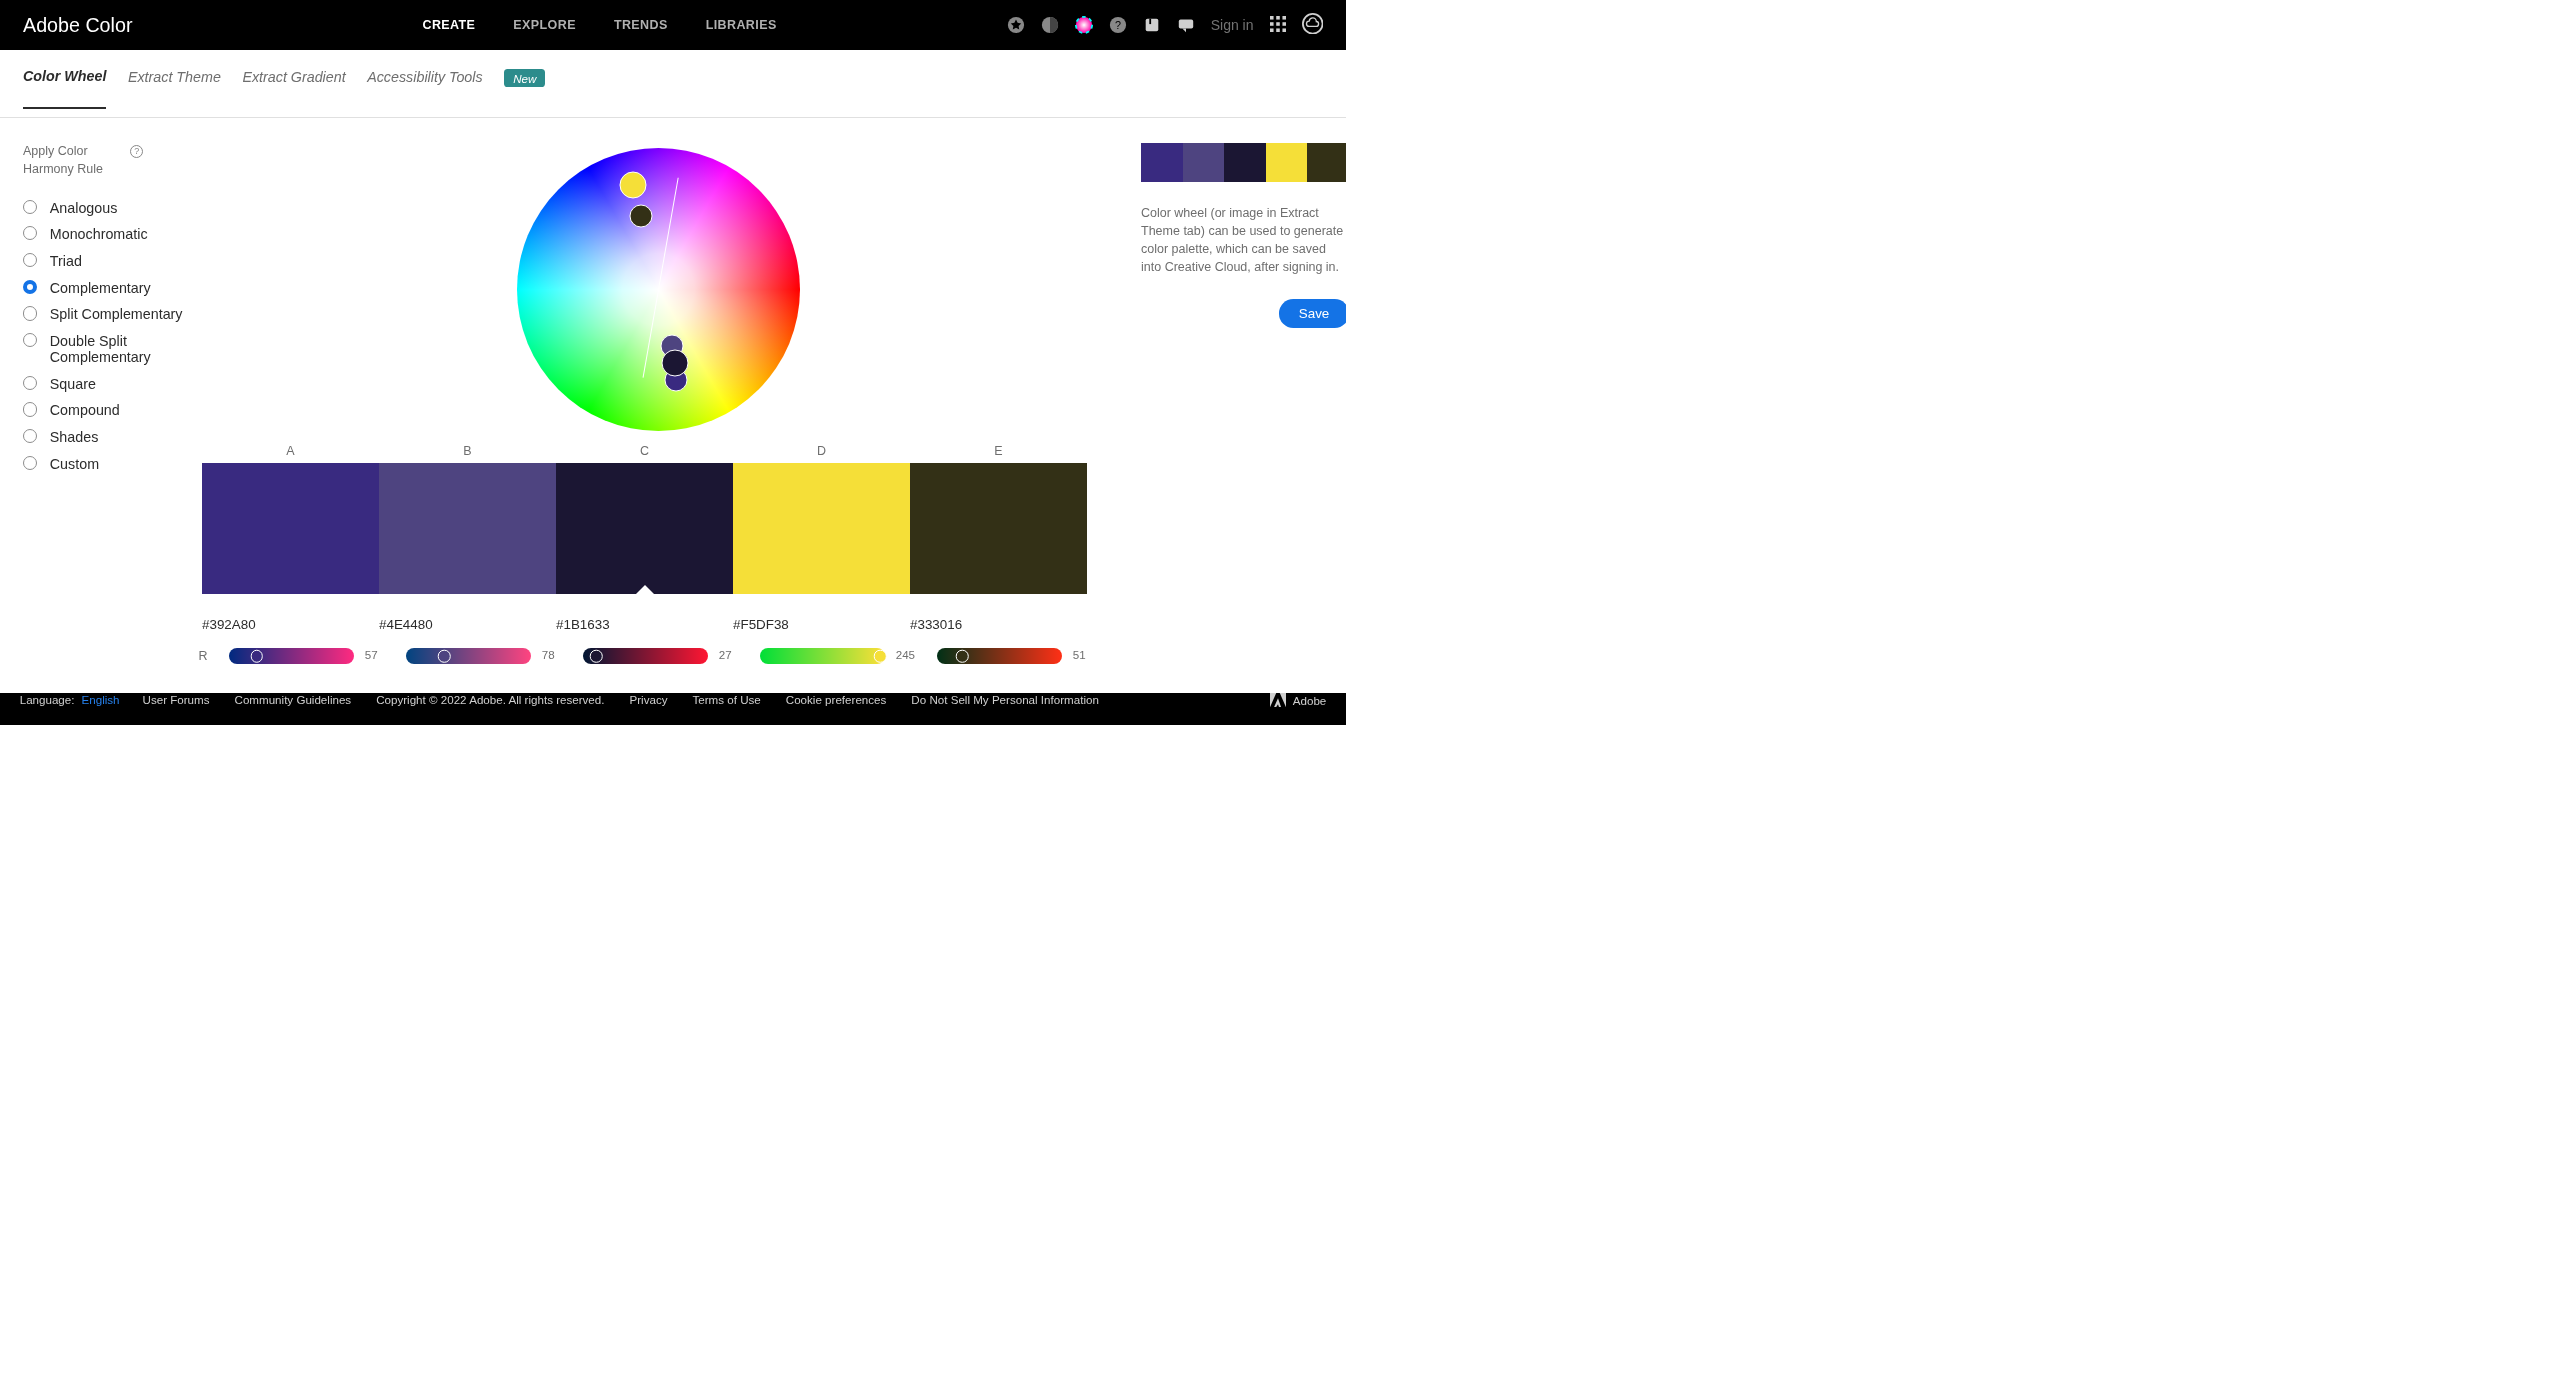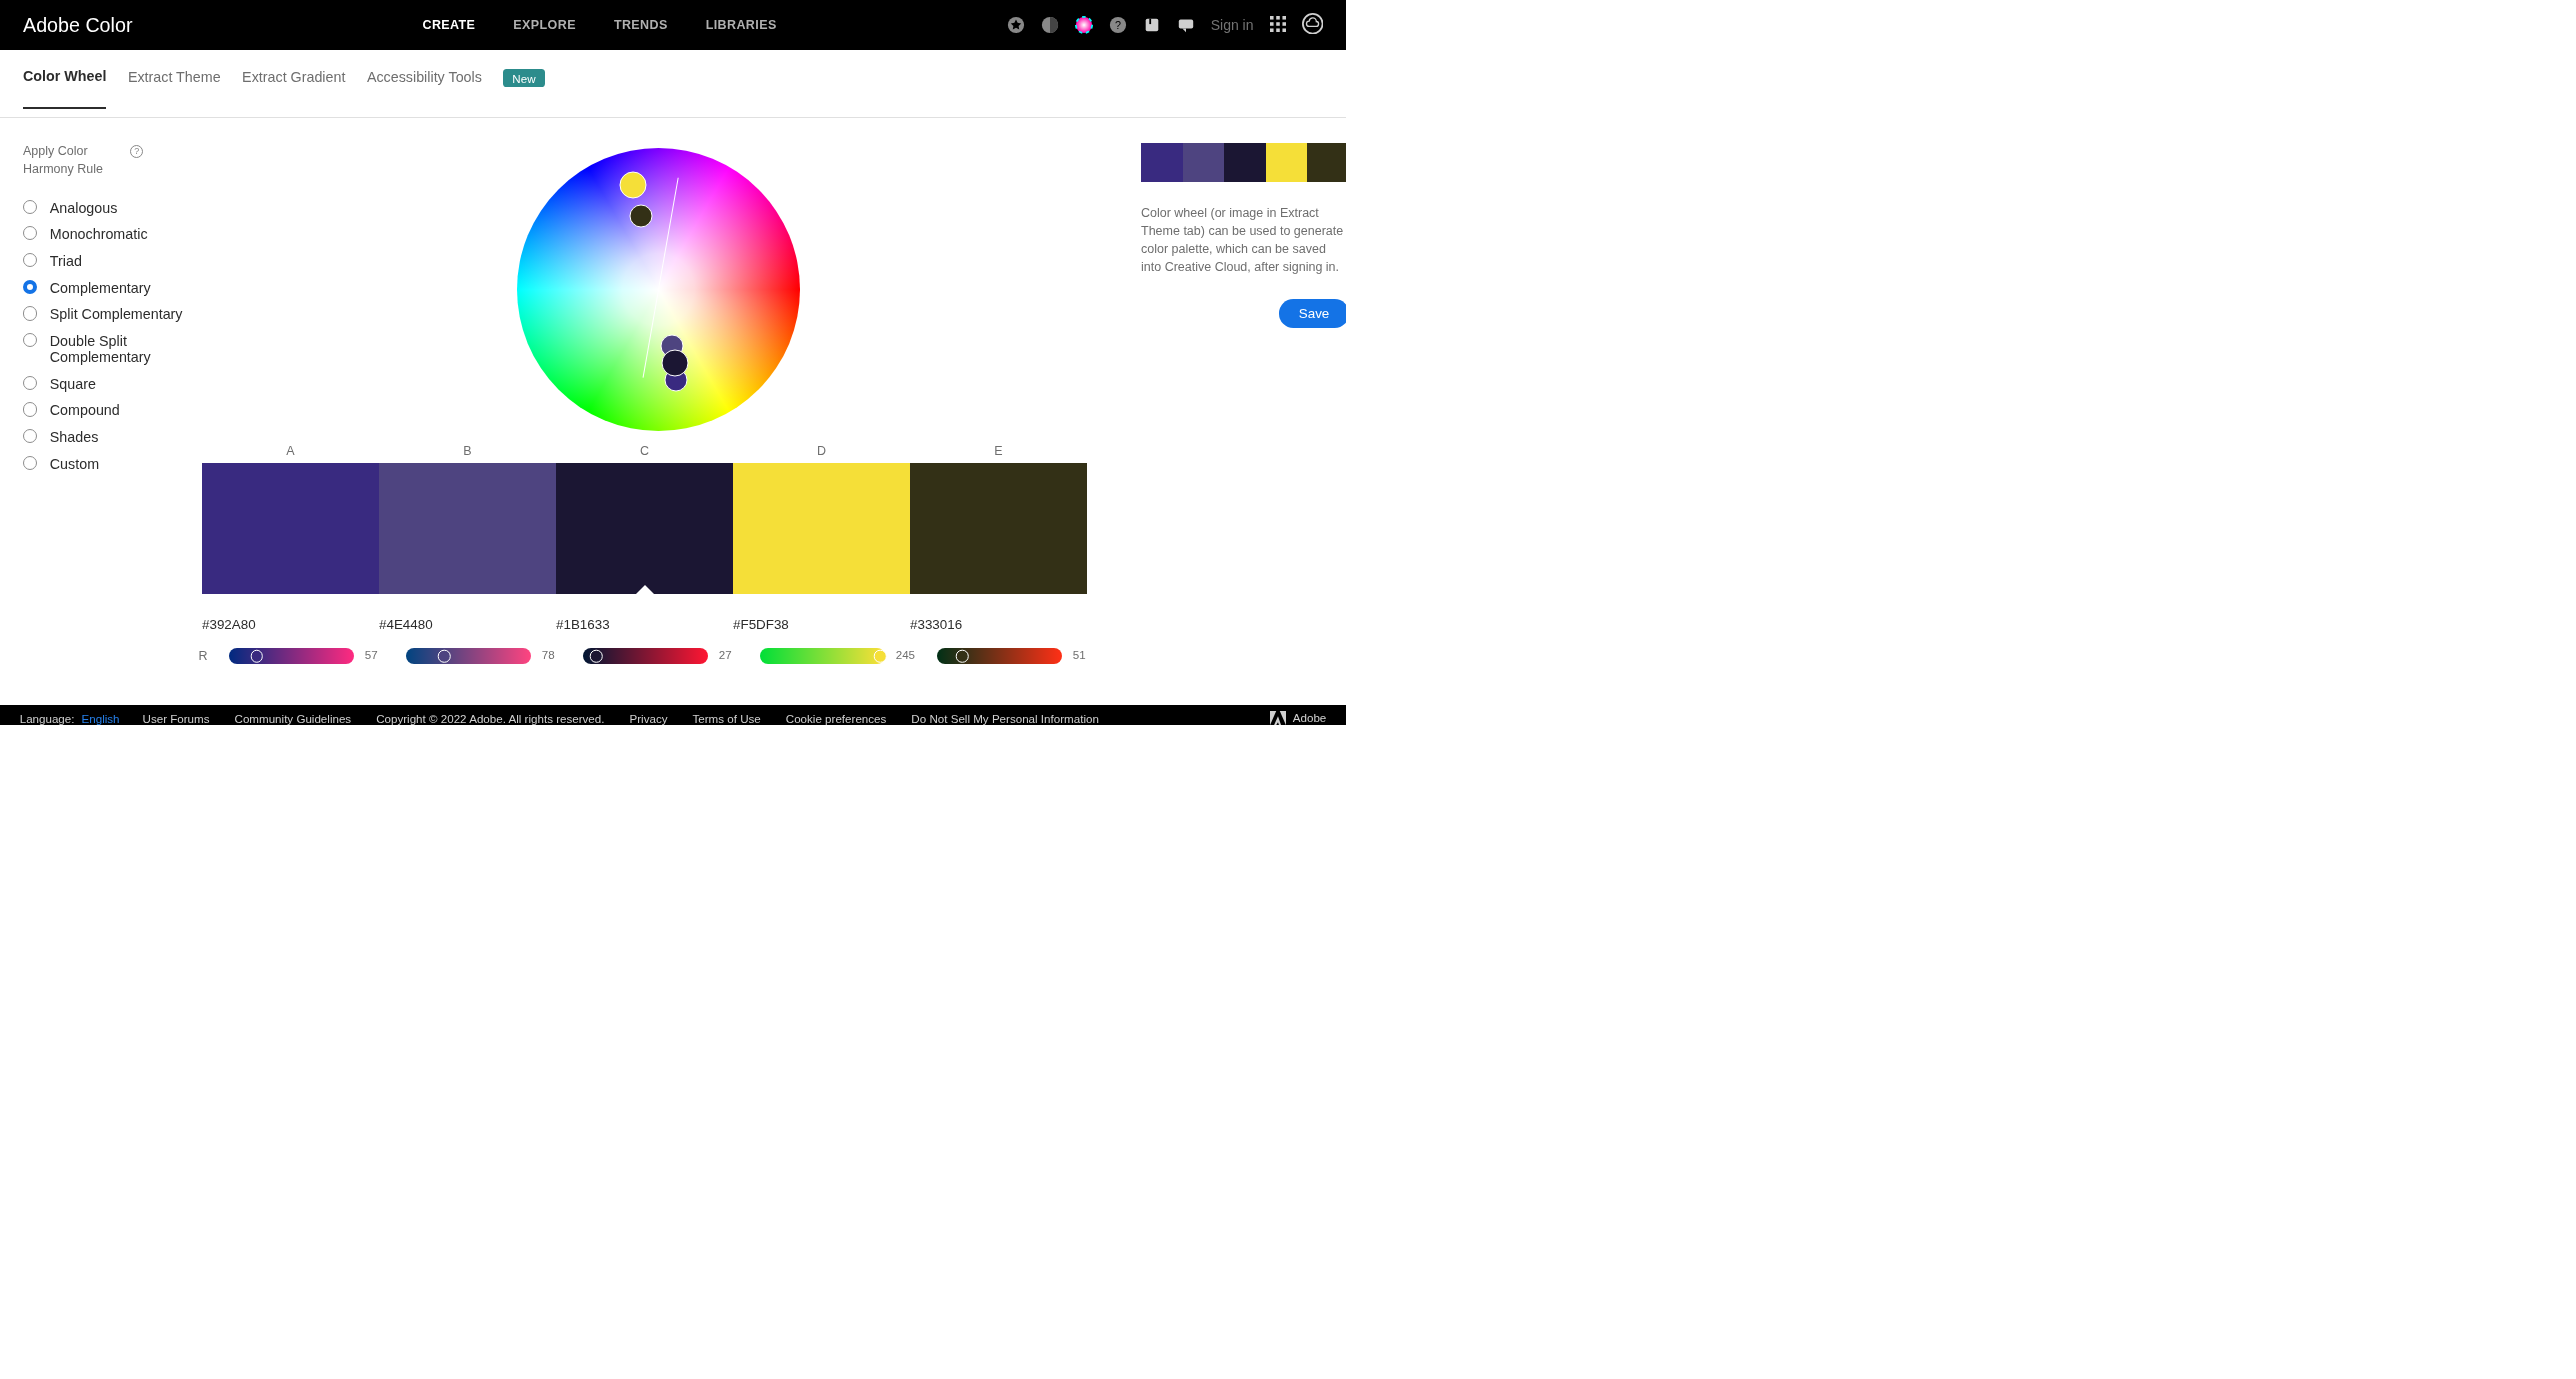--- a/index.html
+++ b/index.html
@@ -8,21 +8,21 @@
 .topbar { background: #000; height: 50px; display: flex; align-items: center; padding: 0 23px; }
 .logo { color: #fff; font-size: 19.7px; font-weight: 300; }
 .topnav { display: flex; gap: 38px; margin-left: 290px; }
 .topnav a { color: #b0b0b0; font-size: 12.5px; font-weight: 700; letter-spacing: 0.4px; text-decoration: none; }
 .topnav a.active { color: #fff; }
 .topright { margin-left: auto; display: flex; align-items: center; gap: 16px; }
 .topright .ico { display: inline-flex; align-items: center; justify-content: center; width: 18px; height: 18px; cursor: pointer; }
 .signin { color: #737373; font-size: 14px; cursor: pointer; }
 .cc-icon, .apps-icon { cursor: pointer; }
 
-.subtabs { display: flex; align-items: center; gap: 21.5px; padding: 25px 23px 16px 23px; border-bottom: 0.9px solid #e0e0e0; height: 68px; }
+.subtabs { display: flex; align-items: center; gap: 21.5px; padding: 25px 23px 16px 23px; border-bottom: 0.9px solid #e0e0e0; height: 68px; font-style: italic; }
 .subtabs .tab { font-size: 14.3px; color: #6e6e6e; padding-bottom: 23px; cursor: pointer; }
 .subtabs .tab.active { color: #2c2c2c; font-weight: 600; border-bottom: 2.7px solid #2c2c2c; }
 .newbadge { background: #2c8c8c; color: #fff; font-size: 11.6px; padding: 2.7px 9px; border-radius: 3.6px; margin-bottom: 19.7px; }
 
 .main { display: flex; padding: 25px 23px 0 23px; }
 .leftcol { width: 179px; flex-shrink: 0; }
 .leftcol .heading { font-size: 12.5px; color: #6e6e6e; line-height: 1.4; display: flex; align-items: flex-start; gap: 9px; }
 .leftcol .heading .help { border: 0.9px solid #888; border-radius: 50%; width: 13.4px; height: 13.4px; display: inline-flex; align-items: center; justify-content: center; font-size: 9px; color: #888; margin-top: 1.8px; }
 .rules { margin-top: 21.5px; display: flex; flex-direction: column; gap: 10.7px; }
 .rule { display: flex; align-items: flex-start; gap: 12.5px; cursor: pointer; font-size: 14.3px; color: #2c2c2c; }
@@ -50,21 +50,21 @@
 .slider { height: 16px; width: 125px; border-radius: 8px; position: relative; }
 .slider .knob { position: absolute; width: 12.5px; height: 12.5px; border: 1.8px solid #fff; border-radius: 50%; top: 50%; transform: translate(-50%,-50%); }
 .slidercell .val { font-size: 11.6px; color: #6e6e6e; }
 
 .rightcol { width: 208px; flex-shrink: 0; margin-left: 27px; }
 .miniswatch { display: flex; height: 39px; }
 .miniswatch div { flex: 1; }
 .desc { font-size: 12.5px; color: #6e6e6e; line-height: 1.45; margin-top: 21.5px; }
 .savebtn { background: #1473e6; color: #fff; padding: 7.2px 19.7px; border-radius: 14.3px; font-size: 13.4px; float: right; margin-top: 23px; cursor: pointer; }
 
-.footer { position: absolute; bottom: 0; left: 0; right: 0; background: #000; height: 20px; display: flex; align-items: flex-end; padding: 0 19.7px; font-size: 11.6px; color: #d0d0d0; gap: 23px; }
+.footer { position: absolute; bottom: 0; left: 0; right: 0; background: #000; height: 32px; display: flex; align-items: flex-start; padding: 0 19.7px; font-size: 11.6px; color: #d0d0d0; gap: 23px; }
 .footer .lang { color: #d0d0d0; }
 .footer .langval { color: #2680eb; }
 .footer a { color: #d0d0d0; text-decoration: none; }
 .footer .adobebrand { margin-left: auto; display: flex; align-items: center; gap: 7.2px; }
 .footer .adobebrand svg { display: block; }
 </style>
 </head>
 <body>
 
 <div class="topbar">

